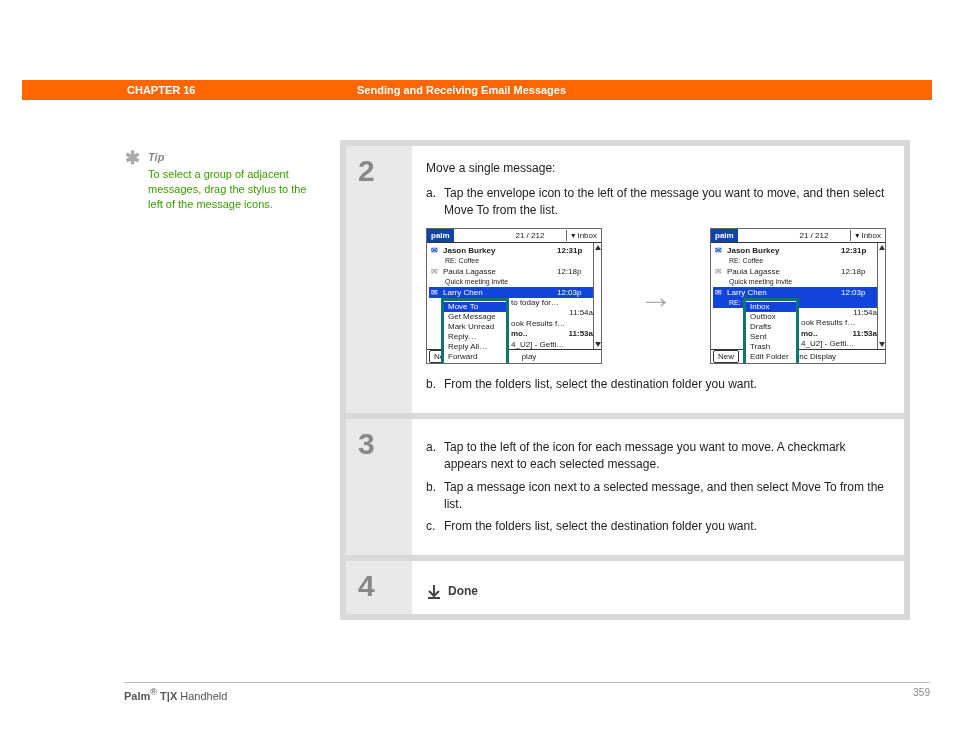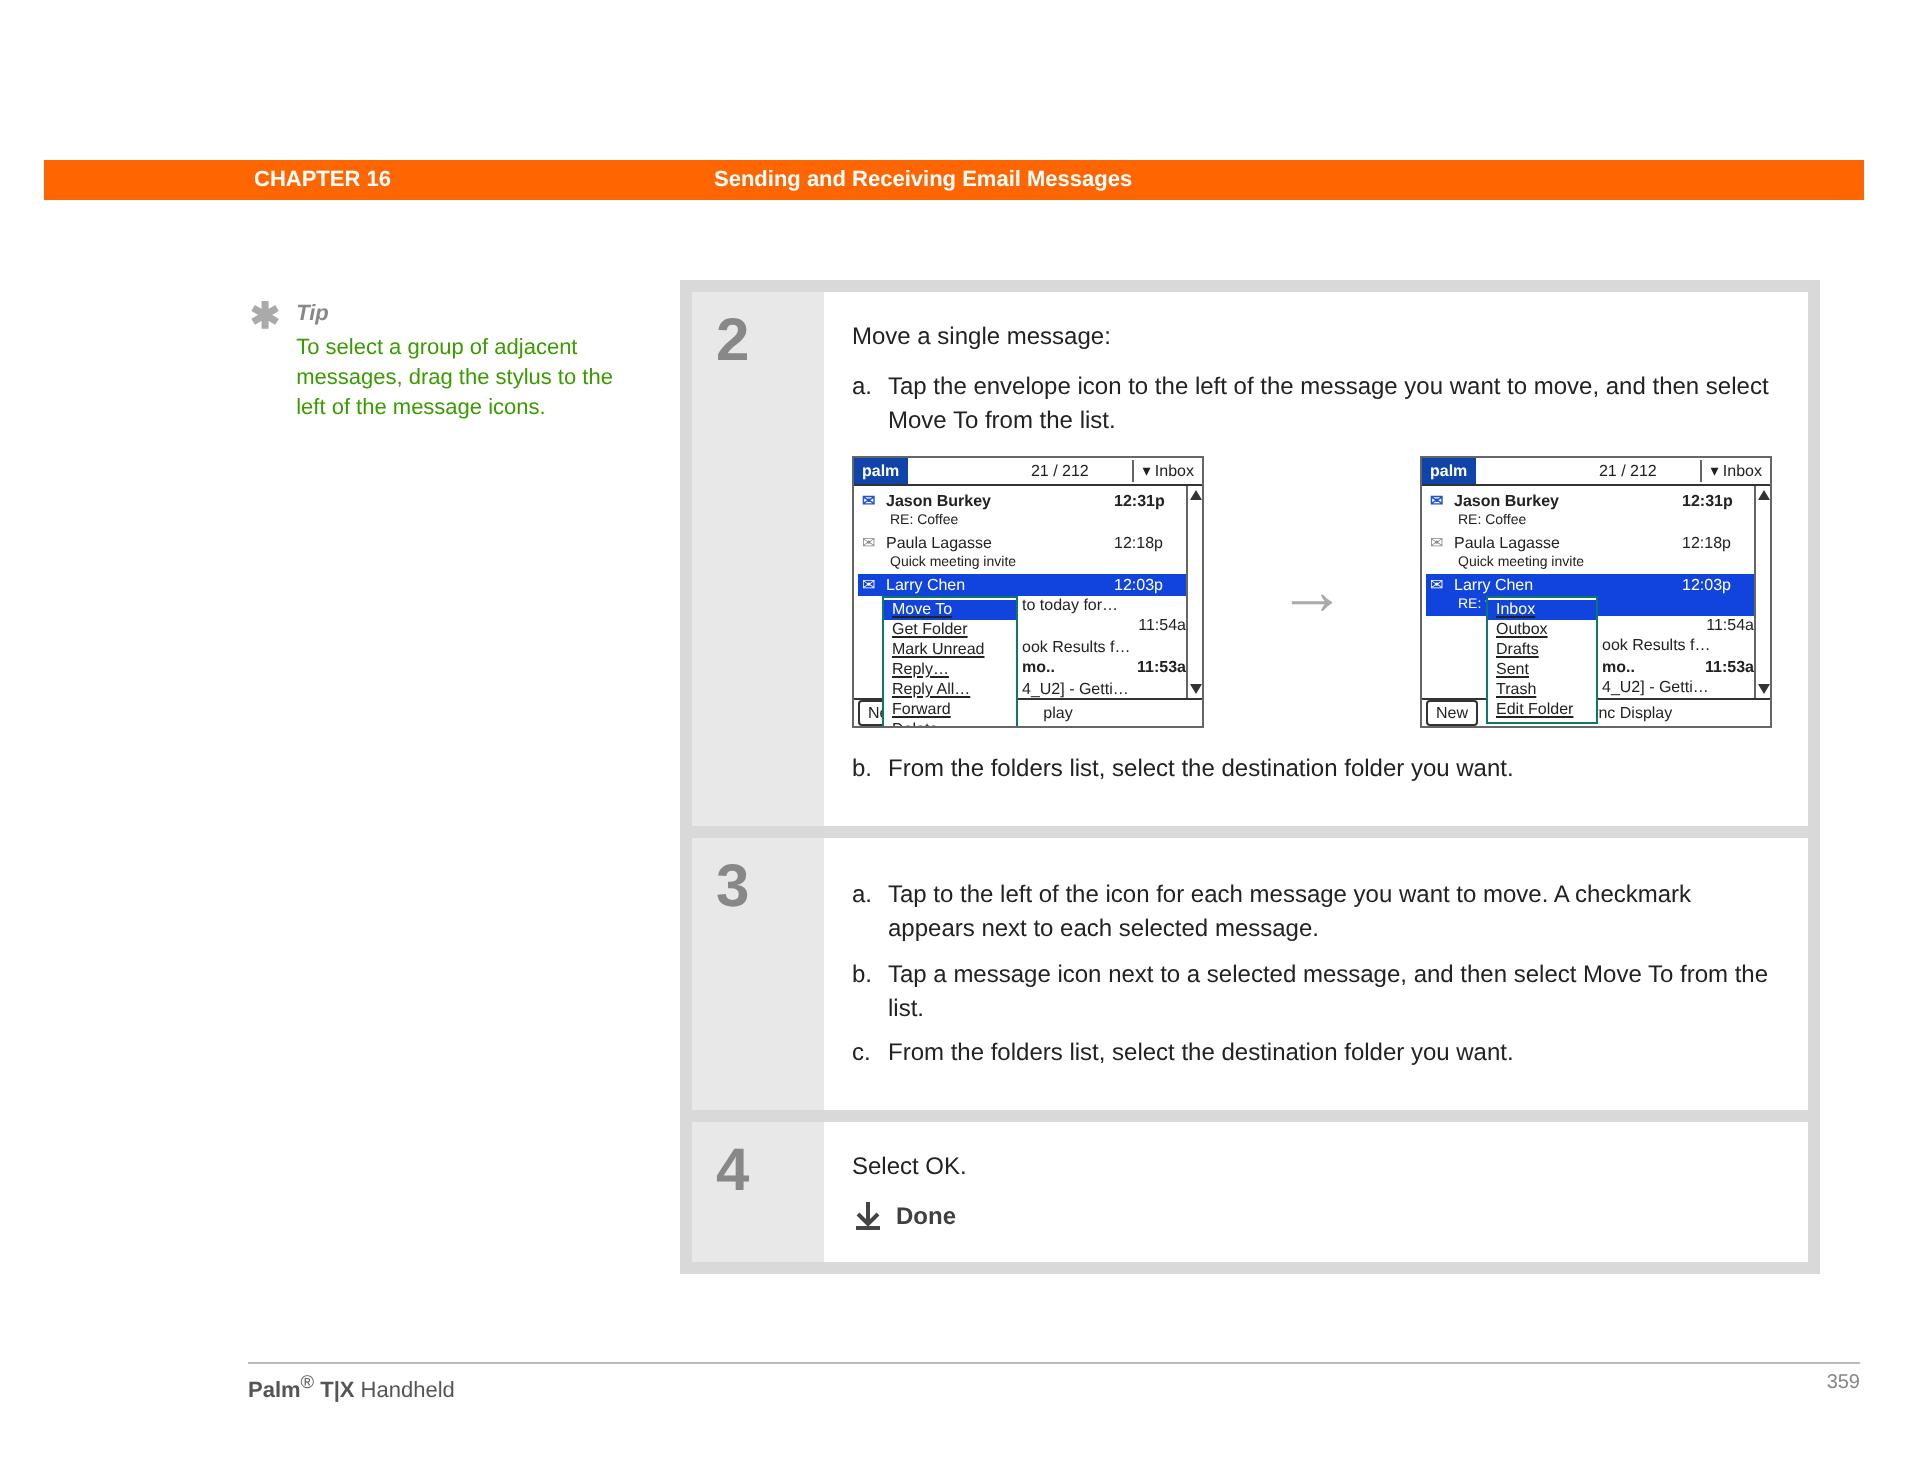--- a/index.html
+++ b/index.html
@@ -74,25 +74,24 @@
   .msg-row .env { width: 12px; font-size: 8px; color: #2255cc; }
   .msg-row .env.gray { color: #888; }
   .msg-row .name { flex: 1; white-space: nowrap; overflow: hidden; }
   .msg-row .time { width: 34px; }
   .msg-row.bold { font-weight: bold; }
   .subj-row { font-size: 7px; padding-left: 16px; color: #222; white-space: nowrap; overflow: hidden; }
   .msg-row.hl, .subj-row.hl { background: #1144dd; color: #fff; }
   .msg-row.hl .env { color: #fff; }
   .ctx-menu {
     position: absolute;
-    background: #fff; border: 1px solid #0f766e;
+    background: #fff; border: 3px solid #0f766e;
     font-size: 8px; line-height: 1.25;
     padding: 1px 0;
     z-index: 5;
-    text-decoration: underline;
   }
   .ctx-menu .mi { padding: 0 4px; white-space: nowrap; }
   .ctx-menu .mi.hl { background: #1144dd; color: #fff; }
   .shot-footer {
     position: absolute; bottom: 0; left: 0; right: 0;
     height: 14px; border-top: 1px solid #333;
     display: flex; align-items: center; font-size: 8px;
   }
   .shot-footer .btn { border: 1px solid #333; border-radius: 2px; padding: 0 4px; margin: 0 2px; background:#fff; display:inline-block; }
   .shot-footer .rest { flex:1; text-align:center; overflow:hidden; white-space:nowrap; }
@@ -164,21 +163,21 @@
               </div>
             <div class="subj-row">Quick meeting invite</div>
             <div class="msg-row hl">
                 <span class="env">✉</span>
                 <span class="name">Larry Chen</span>
                 <span class="time">12:03p</span>
               </div>
             <div style="position:relative; height:55px;">
               <div class="ctx-menu" style="left:12px; top:0; width:68px;">
                 <div class="mi hl">Move To</div>
-                <div class="mi">Get Folder</div>
+                <div class="mi">Get Message</div>
                 <div class="mi">Mark Unread</div>
                 <div class="mi">Reply…</div>
                 <div class="mi">Reply All…</div>
                 <div class="mi">Forward</div>
                 <div class="mi">Delete</div>
               </div>
               <div style="position:absolute; left:82px; top:0; right:0; font-size:8px; line-height:1.3;">
                 <div>to today for…</div>
                 <div style="text-align:right;">11:54a</div>
                 <div>ook Results f…</div>
@@ -272,21 +271,20 @@
       <div class="sub">
           <div class="sub-letter">c.</div>
           <div class="sub-text">From the folders list, select the destination folder you want.</div>
         </div>
     </div>
   </div>
 
   <div class="step-row">
     <div class="step-num">4</div>
     <div class="step-body">
-      <div class="lead">Select OK.</div>
       <div class="done-row">
         <svg width="16" height="16" viewBox="0 0 16 16">
           <line x1="8" y1="1" x2="8" y2="11" stroke="#444" stroke-width="2"></line>
           <polyline points="3,7 8,12 13,7" fill="none" stroke="#444" stroke-width="2"></polyline>
           <line x1="2" y1="14" x2="14" y2="14" stroke="#444" stroke-width="2"></line>
         </svg>
         <span>Done</span>
       </div>
     </div>
   </div>

